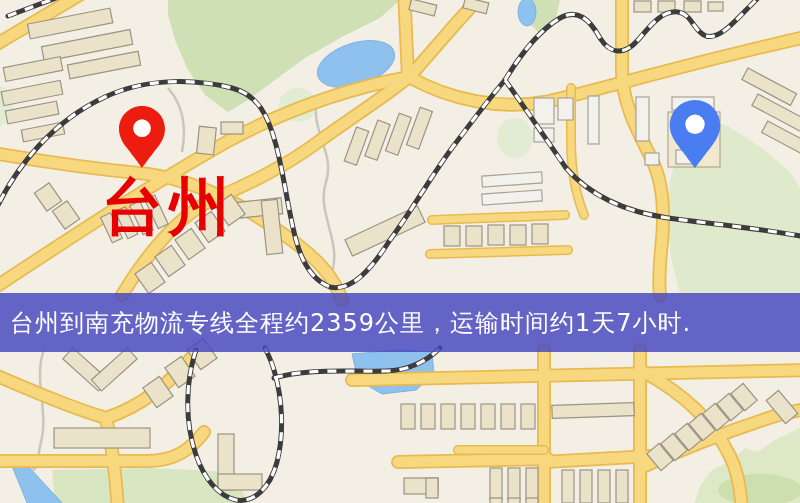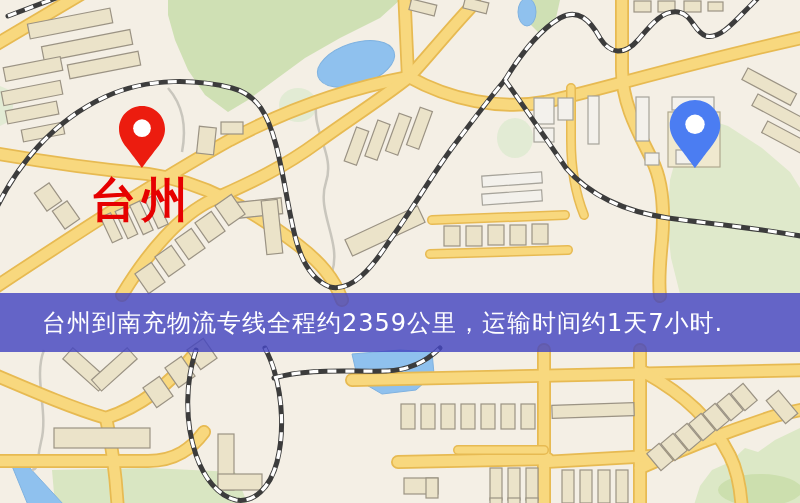--- a/index.html
+++ b/index.html
@@ -21,30 +21,30 @@
   .bldg rect{fill:var(--bldg,#ebe3c9);stroke:#9b9384;stroke-width:1.2;}
   .bldg2 rect{fill:#f3f1ec;stroke:#a6a39a;stroke-width:1.2;}
   .rail-base path{fill:none;stroke:var(--rail,#3c3c3c);stroke-width:5;stroke-linecap:round;}
   .rail-dash path{fill:none;stroke:#ffffff;stroke-width:3.2;stroke-dasharray:9 9;stroke-linecap:butt;}
   
   .pin{position:absolute;}
   .pin-origin path{fill:var(--origin-pin,#ec1c0f);}
   .pin-dest path{fill:var(--dest-pin,#4b7df2);}
   .pin circle{fill:#ffffff;}
   .city-label{
-    position:absolute;font-size:47px;font-weight:700;line-height:1;
-    letter-spacing:4px;white-space:nowrap;
+    position:absolute;font-size:62px;font-weight:700;line-height:1;
+    letter-spacing:4px;white-space:nowrap;margin-left:12px;
   }
   .label-origin{left:90px;top:176px;color:var(--origin-color,#e60000);}
   .label-dest{left:638px;top:178px;color:var(--dest-color,#2222cc);}
   
   .banner{
     position:absolute;left:0;top:293px;width:800px;height:59px;
     background:var(--banner-bg,rgba(68,70,192,0.82));
-    display:flex;align-items:center;box-sizing:border-box;padding-left:42px;
+    display:flex;align-items:center;box-sizing:border-box;padding-left:10px;
   }
   .banner span{
     color:var(--banner-fg,#ffffff);font-size:24px;letter-spacing:1px;white-space:nowrap;
   }
 </style>
 </head>
 <body>
 
 <div class="stage" style="--bg: #f4efe5; --road: #f8d87e; --roadc: #e7ba52; --bldg: #ebe3c9; --green: #cfe0b4; --water: #8fc1ee; --rail: #3c3c3c; --origin-color: #e60000; --dest-color: #2222cc; --origin-pin: #ec1c0f; --dest-pin: #4b7df2; --banner-bg: rgba(68,70,192,0.82); --banner-fg: #ffffff;">
 

